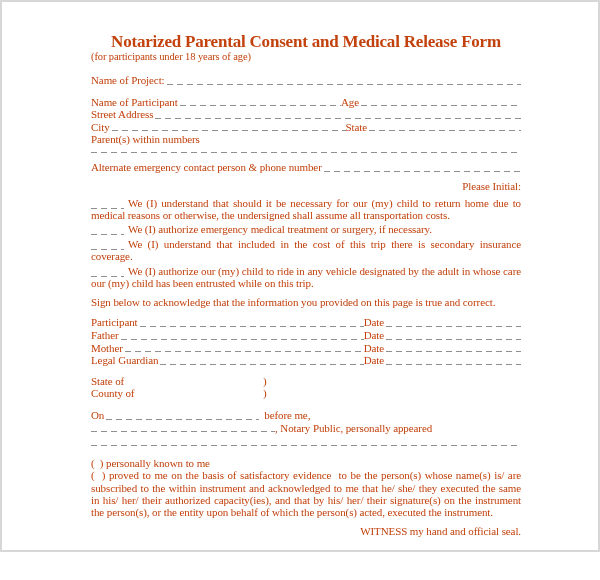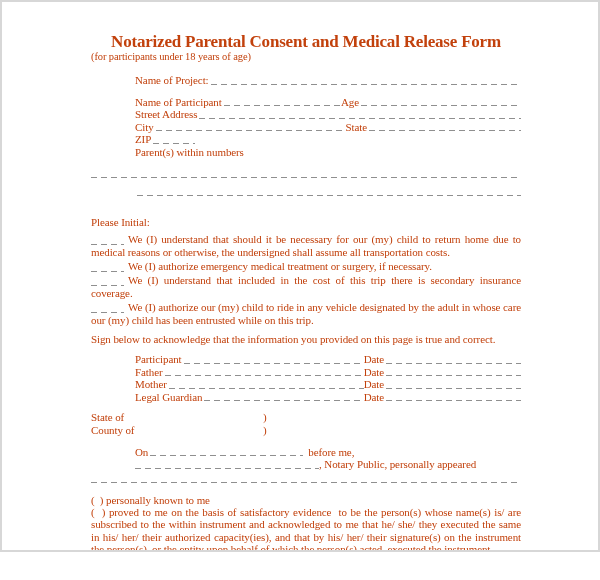--- a/index.html
+++ b/index.html
@@ -32,21 +32,20 @@
     text-align: left;
     font-size: 10.5px;
     line-height: 12px;
   }
 
   .row {
     display: flex;
     height: 12.6px;
     line-height: 12.6px;
     white-space: nowrap;
-    margin-left: 44px;
   }
   .lbl { flex: 0 0 auto; }
 
   .fill {
     flex: 0 0 auto;
     align-self: flex-end;
     height: 1px;
     margin: 0 0 2px 2px;
     background-image: repeating-linear-gradient(90deg, #8f8f8f 0, #8f8f8f 6px, transparent 6px, transparent 10px);
   }
@@ -70,21 +69,21 @@
     vertical-align: -2px;
     margin-right: 4px;
     background-image: repeating-linear-gradient(90deg, #8f8f8f 0, #8f8f8f 6px, transparent 6px, transparent 10px);
   }
 
   .para { line-height: 12.4px; text-align: justify; }
   .initial-item { margin-bottom: 2px; }
 
   .mt4  { margin-top: 11px; }
   .mt5  { margin-top: 5px; }
-  .mt6  { margin-top: 18px; }
+  .mt6  { margin-top: 6px; text-align: right; }
   .mt7  { margin-top: 7px; }
   .mt8  { margin-top: 8px; }
   .mt9  { margin-top: 9px; }
   .mt11 { margin-top: 11px; }
   .mt20 { margin-top: 20px; }
 
   .paren-row { position: relative; height: 12.6px; line-height: 12.6px; }
   .paren-row .paren { position: absolute; left: 172px; top: 0; }
 
   .sig-line { width: 277px; }
@@ -115,32 +114,29 @@
       <span class="fill grow"></span>
     </div>
 
     <div class="row">
       <span class="lbl">City</span>
       <span class="fill grow"></span>
       <span class="lbl">State</span>
       <span class="fill w152"></span>
     </div>
 
-    <div class="row">
-      <span class="lbl">ZIP</span>
-      <span class="fill w42"></span>
-    </div>
 
     <div class="row">
       <span class="lbl">Parent(s) within numbers</span>
     </div>
 
     <div class="hr-dash mt6"></div>
 
     <div class="row mt8">
+      <span class="lbl">Alternate emergency contact person &amp; phone number</span>
       <span class="fill grow"></span>
     </div>
 
     <div class="mt6">Please Initial:</div>
 
     <div class="mt5">
       <div class="para initial-item"><span class="blank"></span><span>We (I) understand that should it be necessary for our (my) child to return home due to medical reasons or otherwise, the undersigned shall assume all transportation costs.</span></div>
       <div class="para initial-item"><span class="blank"></span><span>We (I) authorize emergency medical treatment or surgery, if necessary.</span></div>
       <div class="para initial-item"><span class="blank"></span><span>We (I) understand that included in the cost of this trip there is secondary insurance coverage.</span></div>
       <div class="para initial-item"><span class="blank"></span><span>We (I) authorize our (my) child to ride in any vehicle designated by the adult in whose care our (my) child has been entrusted while on this trip.</span></div>

